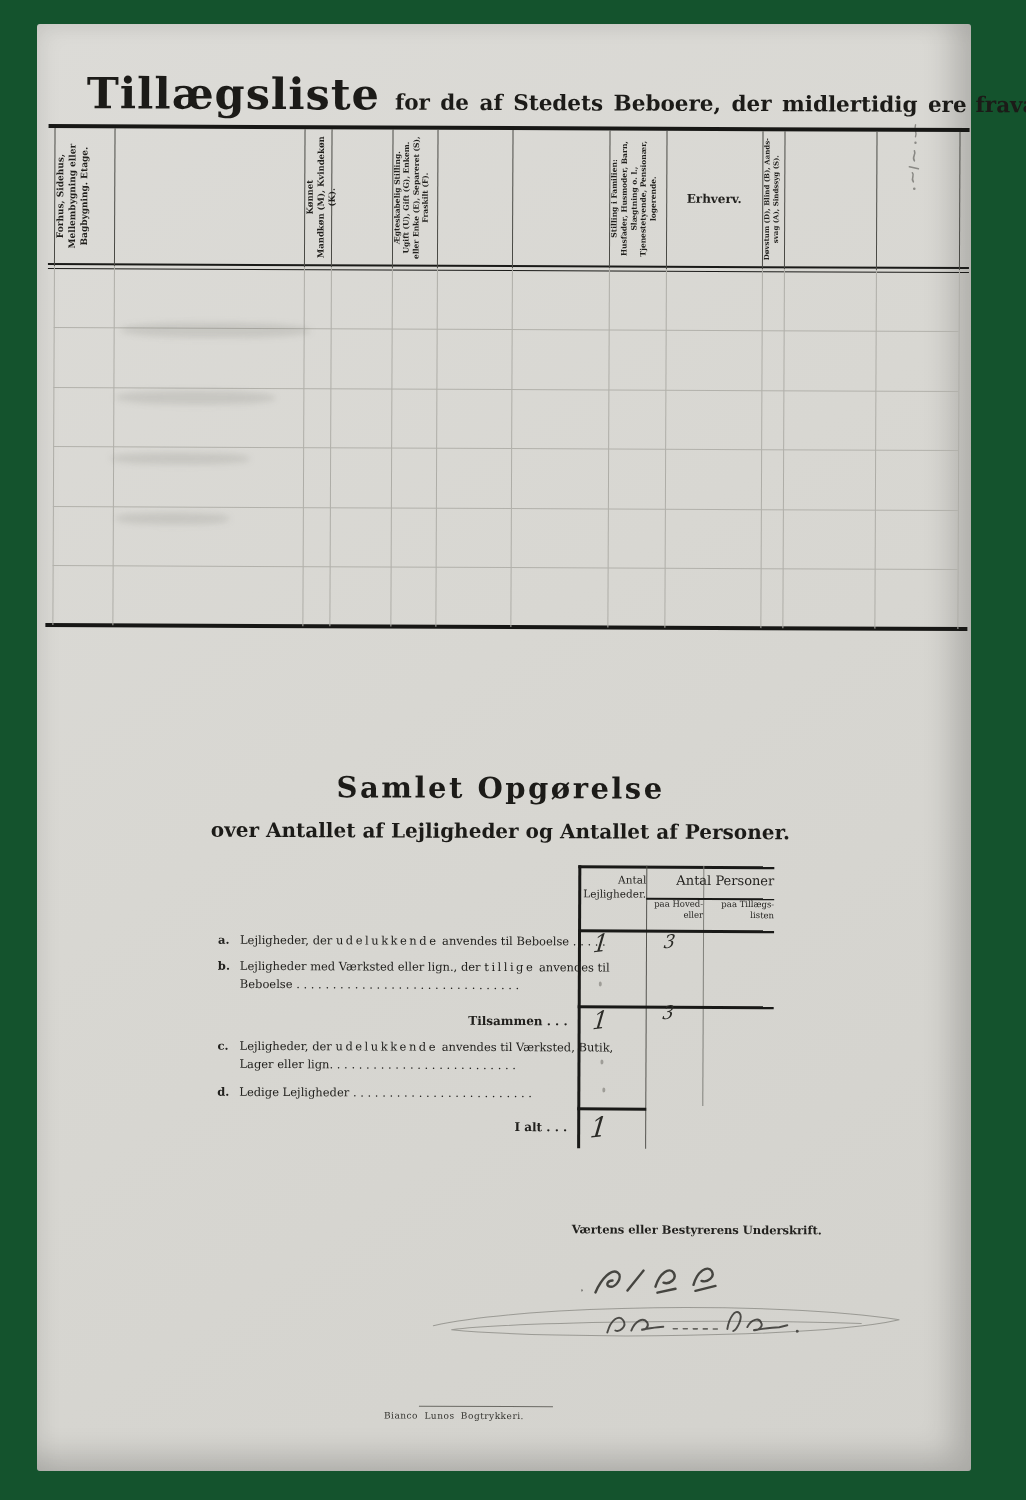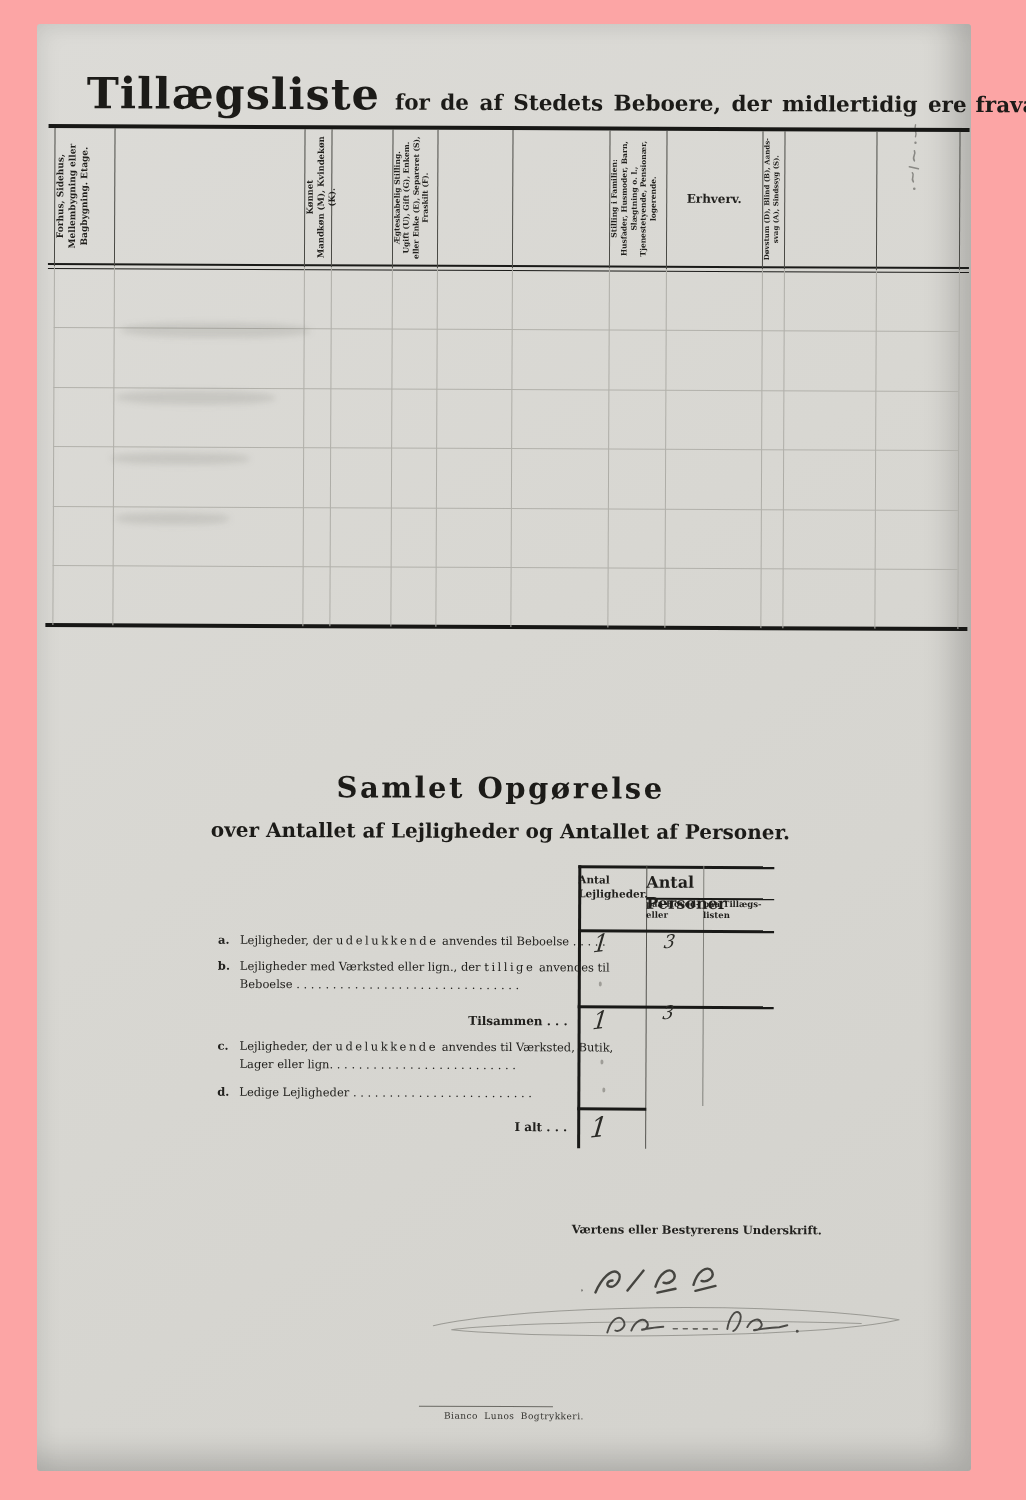--- a/index.html
+++ b/index.html
@@ -1,17 +1,17 @@
 <!DOCTYPE html>
 <html><head>
 <meta charset="utf-8">
 <style>
   html,body { margin:0; padding:0; background:#000; }
   .canvas {
-    position:relative; width:1026px; height:1500px; background:#fca5a5;
+    position:relative; width:1026px; height:1500px; background:#14532d;
     overflow:hidden; font-family:"DejaVu Serif","Liberation Serif",serif;
   }
   .paper {
     position:absolute; left:37px; top:24px; width:934px; height:1447px;
     background:linear-gradient(145deg,#dcdbd7 0%,#d8d7d2 45%,#d3d2cd 100%);
     border-radius:3px;
     box-shadow: inset -18px -14px 30px rgba(0,0,0,0.18), inset 8px 6px 20px rgba(0,0,0,0.05);
   }
   .content { position:absolute; left:0; top:0; width:100%; height:100%;
     transform:rotate(0.25deg); transform-origin:50% 0; color:#1c1b18; }
@@ -55,43 +55,43 @@
   .sb { background:#191917; }
   .s-top   { left:545px; top:841px; width:196px; height:2.5px; }
   .s-vleft { left:545px; top:841px; width:2.5px; height:283px; }
   .s-div1  { left:613px; top:841px; width:1.2px; height:283px; background:#55544f; }
   .s-div2  { left:670px; top:841px; width:1px;   height:240px; background:#80807a; }
   .s-pline { left:613px; top:873px; width:128px; height:1.5px; }
   .s-hbot  { left:545px; top:905px; width:196px; height:2.5px; }
   .s-tils  { left:545px; top:981px; width:196px; height:2.5px; }
   .s-ialt  { left:545px; top:1083px; width:69px; height:2.5px; }
 
-  .s-h { text-align:left; font-weight:bold; color:#201f1c; white-space:pre-line; line-height:1.3; }
+  .s-h { text-align:right; font-weight:normal; color:#201f1c; white-space:pre-line; line-height:1.3; }
   .s-lej  { left:545px; top:849px; width:68px;  font-size:10.5px; }
-  .s-pers { left:613px; top:848px; width:128px; font-size:16px; }
+  .s-pers { left:613px; top:848px; width:128px; font-size:13px; }
   .s-hov  { left:613px; top:874px; width:57px;  font-size:8.5px; }
   .s-til  { left:670px; top:874px; width:71px;  font-size:8.5px; }
 
   .sumrow  { left:185px; width:350px; font-size:11.5px; color:#21201d; white-space:nowrap; }
   .sumrow span { position:static; }
   .rkey { display:inline-block; width:22px; font-weight:bold; }
   .em-sp { letter-spacing:2.5px; }
   .sumrow2 { left:207px; width:330px; font-size:11.5px; color:#21201d; white-space:nowrap; }
   .r-right { text-align:right; font-weight:bold; font-size:12px; }
 
   .hand { font-family:"DejaVu Serif",serif; font-style:italic; color:#2b2b27;
           transform:rotate(-7deg) skewX(-13deg); }
   .h-big { font-size:24px; } .h-med { font-size:18px; }
   .speck { width:3px; height:5px; background:#5a5952; opacity:0.45; border-radius:50%; }
 
   
   .sig-label { left:480px; top:1198px; width:370px; text-align:center;
                font-size:11.5px; font-weight:bold; color:#23221f; }
   .f-line { left:388px; top:1382px; width:134px; height:1px; background:#6a6963; }
-  .f-text { left:353px; top:1387px; width:200px; text-align:right; font-size:9px;
+  .f-text { left:353px; top:1387px; width:200px; text-align:left; font-size:9px;
             letter-spacing:0.5px; color:#33322e; word-spacing:3px; }
 </style>
 </head>
 <body>
 
 <div class="canvas">
  <div class="paper">
   <div class="content">
 
     <div class="titlebar">

